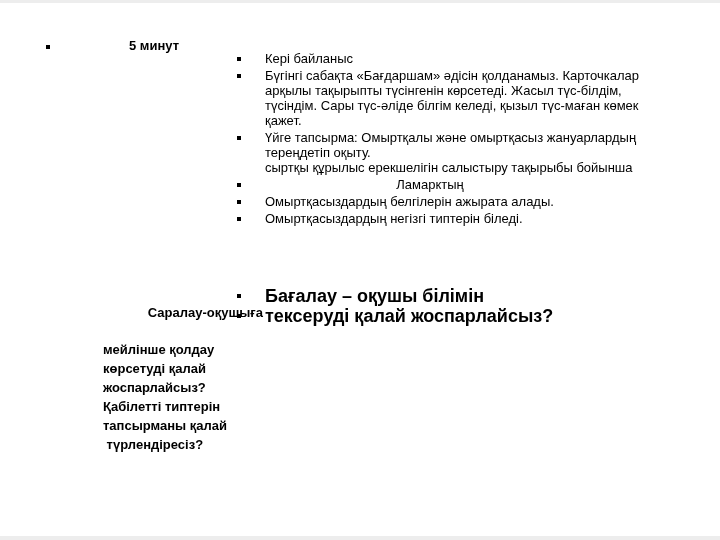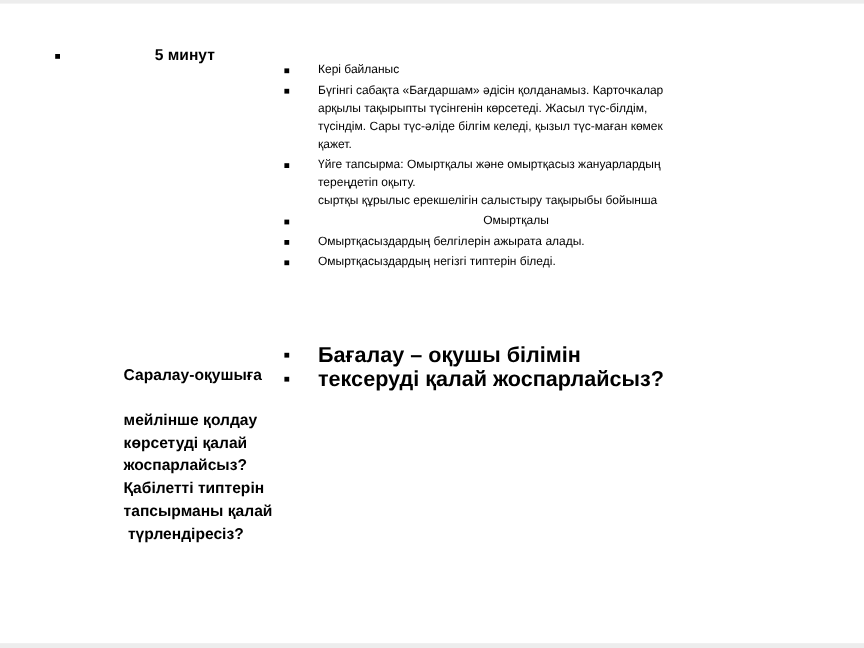--- a/index.html
+++ b/index.html
@@ -67,21 +67,21 @@
   }
   .line {
     white-space: pre;
   }
 
   
   .feedback-list {
     left: 237px;
     top: 51px;
     width: 440px;
-    font-size: 10px;
+    font-size: 13px;
     line-height: 15px;
   }
   .feedback-list .li-row.center .li-text {
     width: 330px;
     text-align: center;
   }
 
   
   .assessment-list {
     left: 237px;
@@ -101,20 +101,21 @@
     left: 103px;
     top: 303px;
     width: 160px;
     font-size: 13px;
     font-weight: bold;
     line-height: 19px;
   }
   .diff-title {
     margin-bottom: 18px;
     white-space: pre;
+    text-align: right;
   }
 </style>
 </head>
 <body>
 
 <div class="edge edge-top"></div>
 <div class="edge edge-bottom"></div>
 
 <span class="bullet duration-bullet"></span>
 <div class="duration-label">5 минут</div>
@@ -147,21 +148,21 @@
         <div class="line">Үйге тапсырма: Омыртқалы және омыртқасыз жануарлардың</div>
         <div class="line">тереңдетіп оқыту.</div>
         <div class="line">сыртқы құрылыс ерекшелігін салыстыру тақырыбы бойынша</div>
       </div>
     </div>
     <div class="li-row center">
       <span class="li-bullet-cell">
         <span class="bullet"></span>
       </span>
       <div class="li-text">
-        <div class="line">Омыртқалы</div>
+        <div class="line">Ламарктың</div>
       </div>
     </div>
     <div class="li-row">
       <span class="li-bullet-cell">
         <span class="bullet"></span>
       </span>
       <div class="li-text">
         <div class="line">Омыртқасыздардың белгілерін ажырата алады.</div>
       </div>
     </div>

